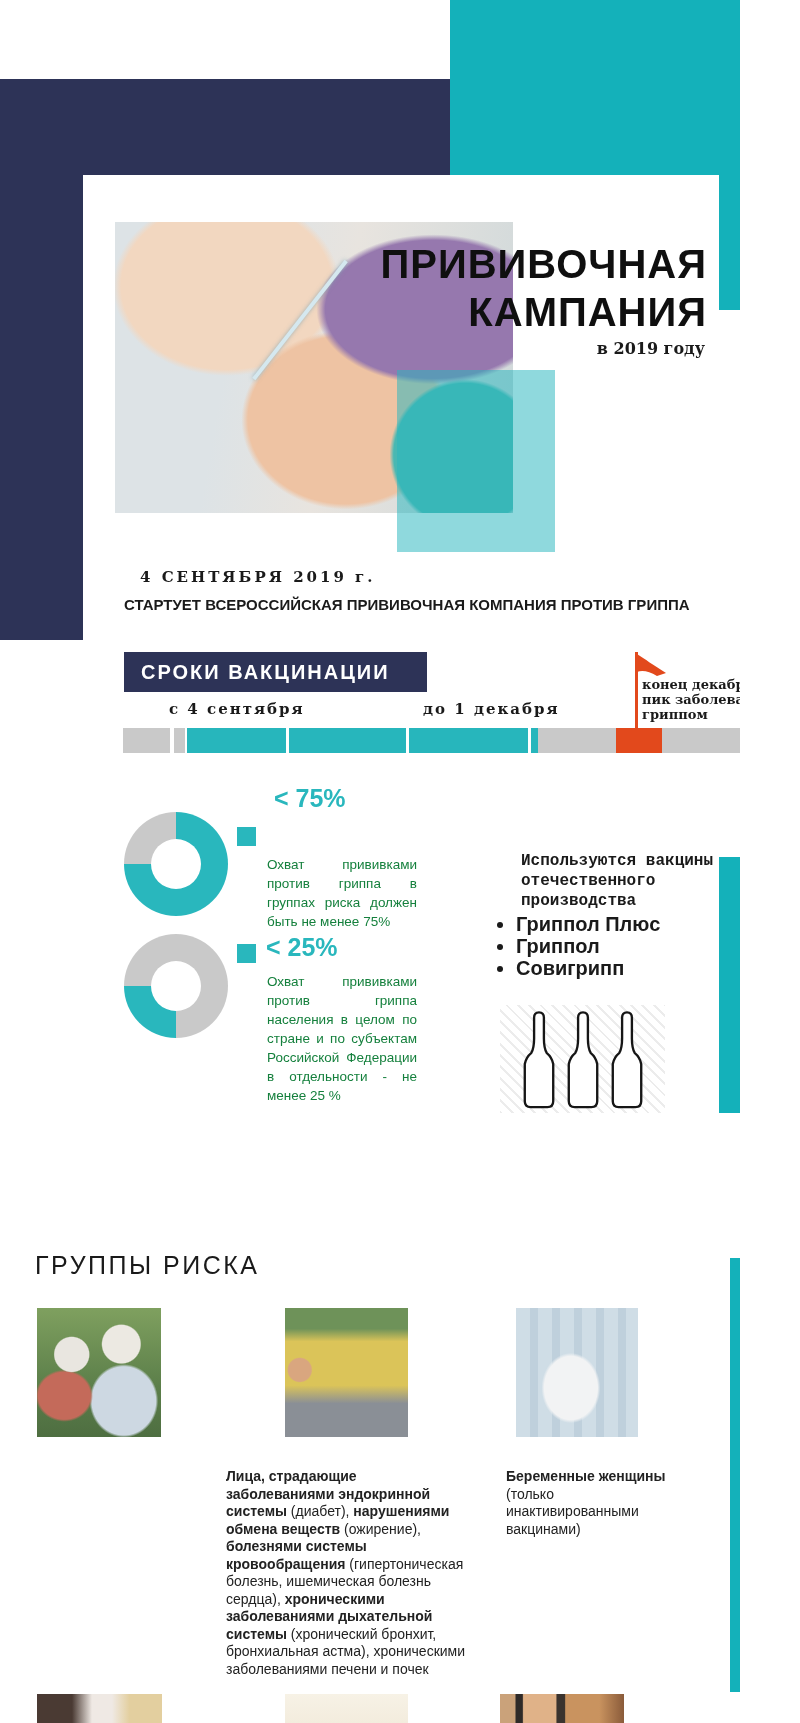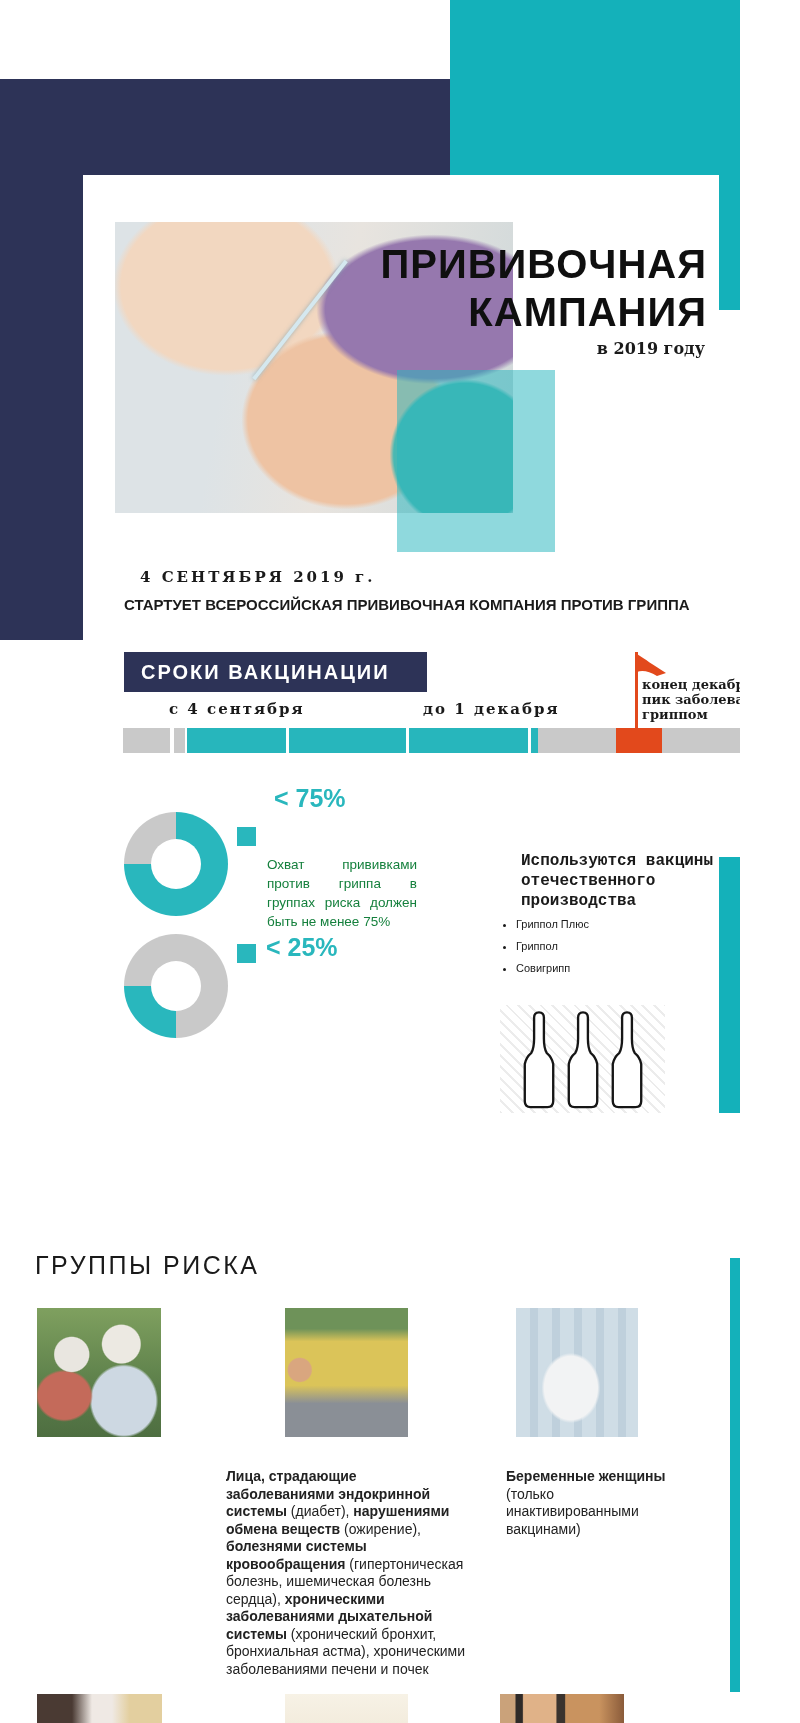--- a/index.html
+++ b/index.html
@@ -51,21 +51,21 @@
   .cov-sq{width:19px;height:19px;background:#29b7bd;}
   .cov-sq-1{left:237px;top:827px;} .cov-sq-2{left:237px;top:944px;}
   .cov-val{font-size:25px;font-weight:bold;color:#29b7bd;}
   .cov-val-1{left:266px;top:784px;margin-left:8px;} .cov-val-2{left:266px;top:933px;}
   .cov-text{width:150px;font-size:13.5px;line-height:19px;color:#15803d;text-align:justify;}
   .cov-text-1{left:267px;top:855px;} .cov-text-2{left:267px;top:972px;}
   
   .vax-title{left:485px;top:851px;font-family:Liberation Mono, monospace;font-weight:bold;
       font-size:16px;line-height:20px;white-space:pre-line;margin-left:36px;}
   .vax-list{left:500px;top:913px;margin:0;padding:0 0 0 16px;}
-  .vax-list li{font-size:11px;font-weight:normal;line-height:22px;}
+  .vax-list li{font-size:20px;font-weight:bold;line-height:22px;}
   .amp-box{left:500px;top:1005px;width:165px;height:108px;
       background:repeating-linear-gradient(45deg,#ececec 0 2px,rgba(0,0,0,0) 2px 8px);
       display:flex;justify-content:center;gap:8px;padding-top:4px;box-sizing:border-box;}
   
   .risk-heading{left:35px;top:1251px;font-size:25px;font-weight:normal;letter-spacing:2.5px;}
   .ph{top:1308px;height:129px;}
   .ph-1{left:37px;width:124px;background:
       radial-gradient(circle at 28% 36%, #e9e6e0 0 14%, rgba(0,0,0,0) 15%),
       radial-gradient(circle at 68% 28%, #ece9e2 0 15%, rgba(0,0,0,0) 16%),
       radial-gradient(ellipse at 22% 68%, #c46a5a 0 19%, rgba(0,0,0,0) 21%),
@@ -140,20 +140,21 @@
   </div>
   <div class="abs cov-sq cov-sq-1"></div>
   <div class="abs cov-val cov-val-1">&lt; 75%</div>
   <div class="abs cov-text cov-text-1">Охват прививками против гриппа в группах риска должен быть не менее 75%</div>
 
   <div class="abs donut donut-2" style="background: conic-gradient(from 180deg, rgb(41, 183, 189) 0deg, rgb(41, 183, 189) 25%, rgb(201, 201, 201) 25%, rgb(201, 201, 201) 100%);">
     <div class="hole"></div>
   </div>
   <div class="abs cov-sq cov-sq-2"></div>
   <div class="abs cov-val cov-val-2">&lt; 25%</div>
+  <div class="abs cov-text cov-text-2">Охват прививками против гриппа населения в целом по стране и по субъектам Российской Федерации в отдельности - не менее 25 %</div>
 
   <div class="abs vax-title">Используются вакцины
 отечественного производства</div>
   <ul class="abs vax-list">
     <li>Гриппол Плюс</li>
     <li>Гриппол</li>
     <li>Совигрипп</li>
   </ul>
   <div class="abs amp-box">
     <svg width="36" height="102" viewBox="0 0 36 104">

